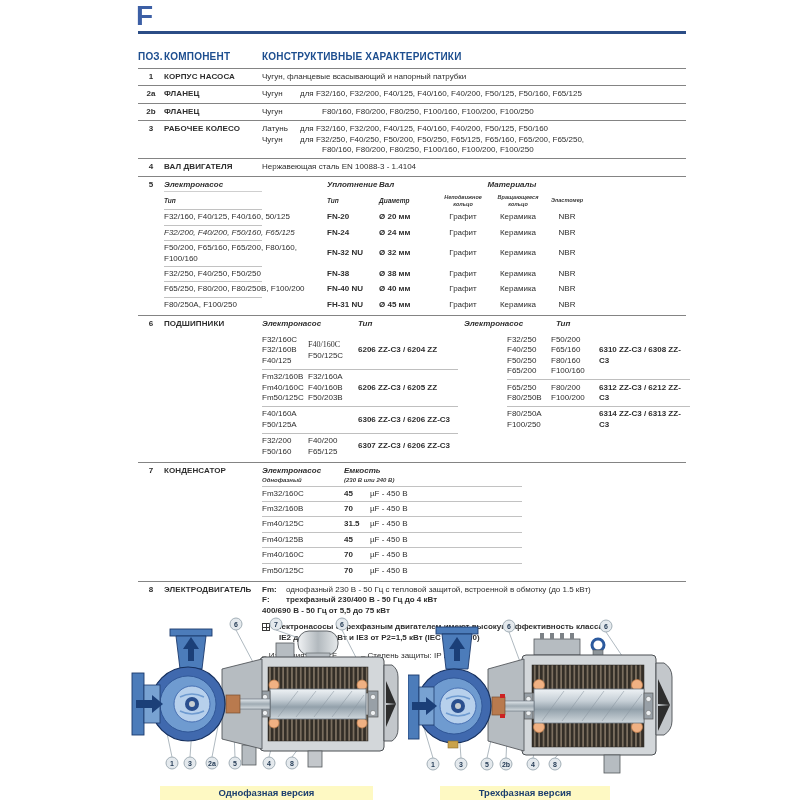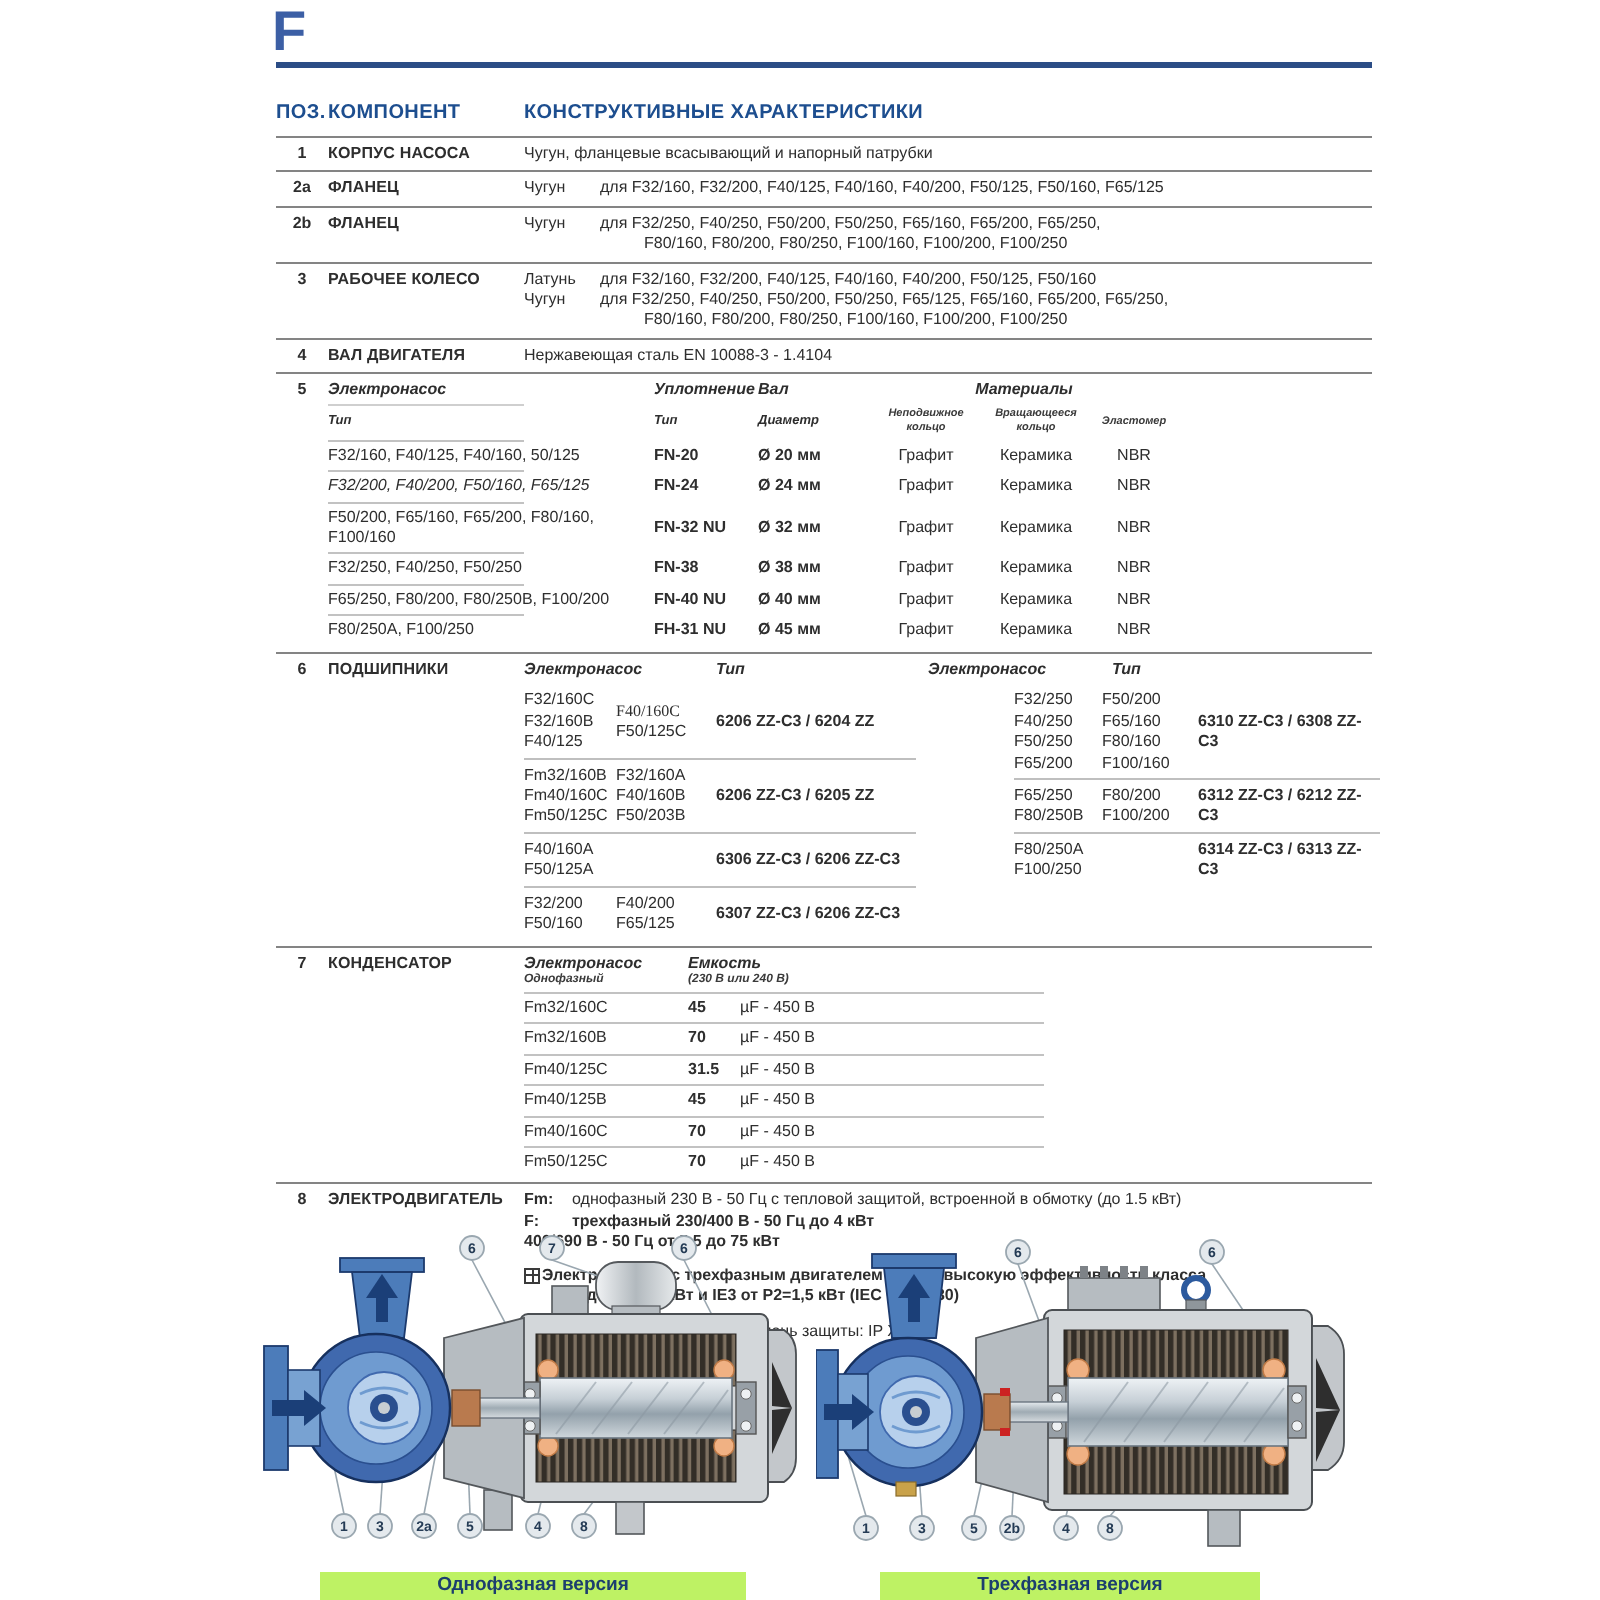--- a/index.html
+++ b/index.html
@@ -57,24 +57,24 @@
   .ieblock{margin-top:6px;display:grid;grid-template-columns:9px 1fr;}
   .ieicon{width:6px;height:6px;border:1px solid #3a3a3a;margin-top:1px;position:relative;}
   .ieicon:before{content:"";position:absolute;left:2.5px;top:0;width:1px;height:6px;background:#3a3a3a;}
   .ieicon:after{content:"";position:absolute;left:0;top:2.5px;width:6px;height:1px;background:#3a3a3a;}
   .lastline{margin-top:8px;display:flex;gap:24px;}
 
   
   .diag{position:absolute;top:617px;}
   .diagL{left:130px;width:285px;}
   .diagR{left:408px;width:280px;}
-  .caption{height:14px;background:#bef264;color:#1c3f6e;font-weight:bold;font-size:9.5px;
+  .caption{height:14px;background:#fef9c3;color:#1c3f6e;font-weight:bold;font-size:9.5px;
     display:flex;align-items:center;justify-content:center;margin-top:2px;}
   .capL{margin-left:30px;width:213px;}
-  .capR{margin-left:32px;width:190px;}
+  .capR{margin-left:32px;width:170px;}
 
   svg text.co{font-family:"Liberation Sans",sans-serif;font-size:7px;font-weight:bold;fill:#243b55;}
   svg .leader{stroke:#9aa7b0;stroke-width:.8;fill:none;}
   svg .cobg{fill:#e4e9ed;stroke:#9aa7b0;stroke-width:.9;}
 </style>
 </head>
 <body>
 
 <div class="letter">F</div>
 <div class="toprule"></div>
@@ -101,21 +101,20 @@
       <span>для F32/160, F32/200, F40/125, F40/160, F40/200, F50/125, F50/160, F65/125</span>
     </div>
   </div>
 
   <div class="row">
     <div class="num">2b</div>
     <div class="lbl">ФЛАНЕЦ</div>
     <div class="mat-line">
       <span>Чугун</span>
       <span>
-        <span style="display:block;">для F32/250, F40/250, F50/200, F50/250, F65/160, F65/200, F65/250,</span>
         <span class="indent2" style="display:block;">F80/160, F80/200, F80/250, F100/160, F100/200, F100/250</span>
       </span>
     </div>
   </div>
 
   <div class="row">
     <div class="num">3</div>
     <div class="lbl">РАБОЧЕЕ КОЛЕСО</div>
     <div>
       <div class="mat-line">

